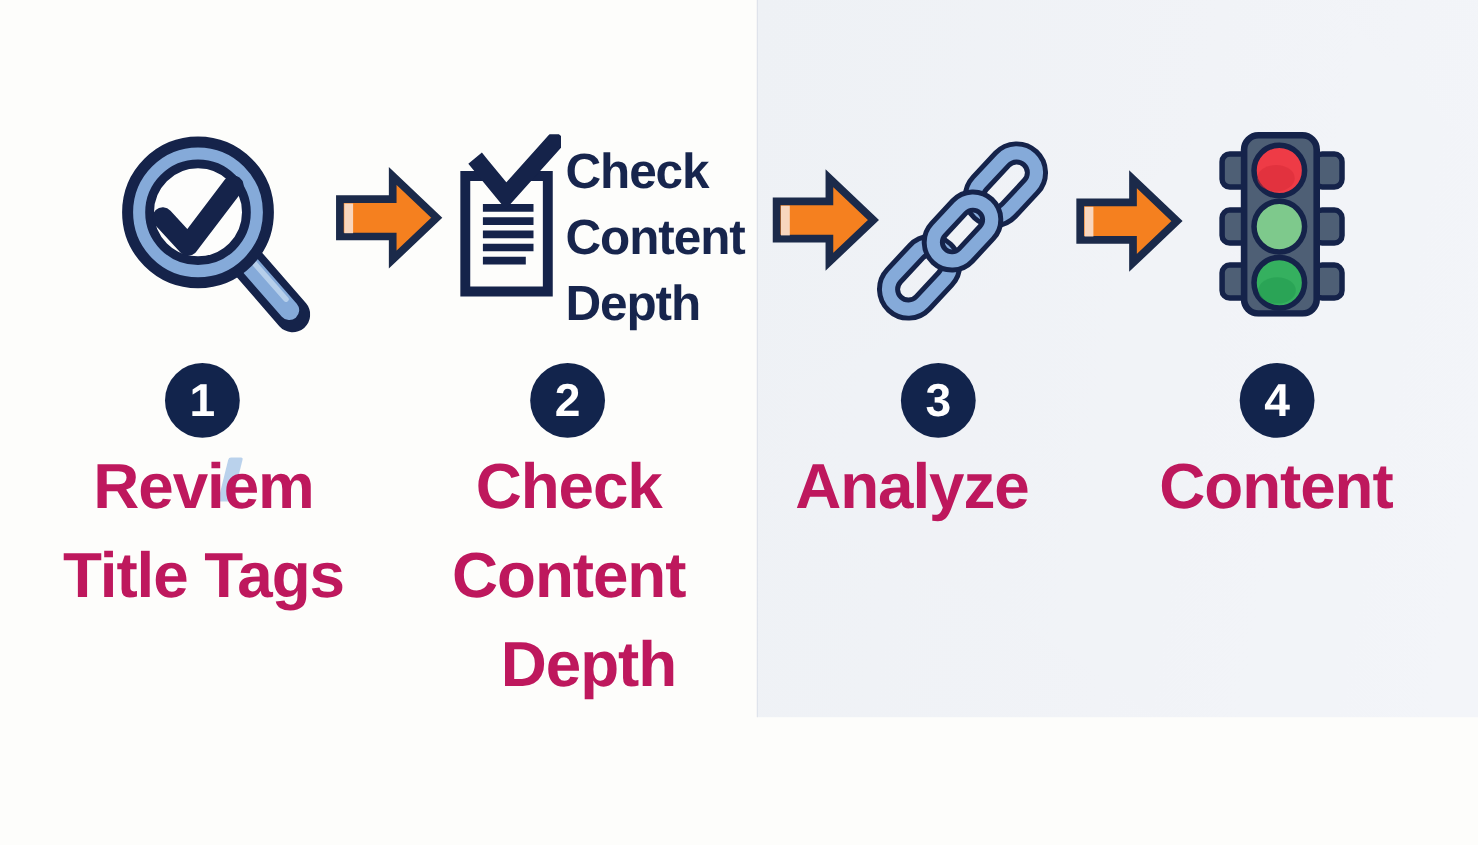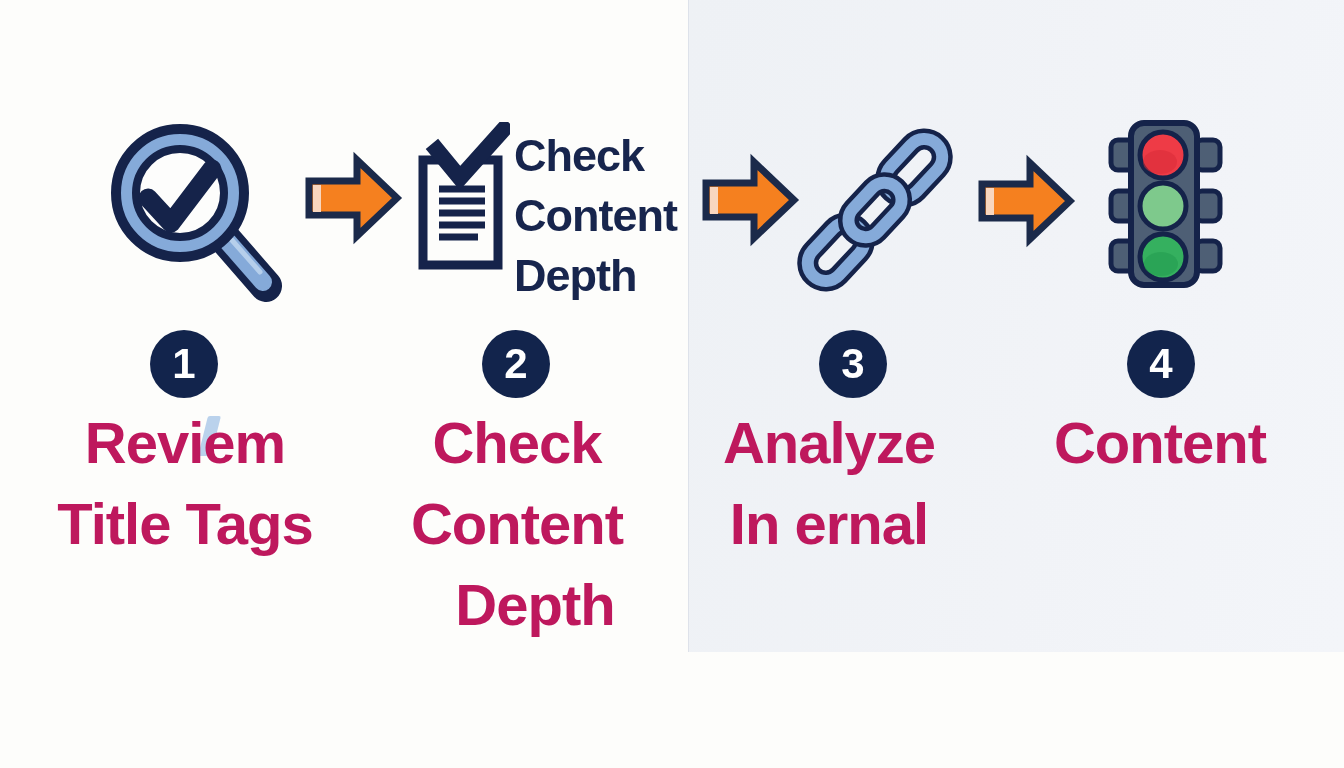--- a/index.html
+++ b/index.html
@@ -146,19 +146,18 @@
     <span class="line">Reviem</span>
     <span class="line">Title Tags</span>
   </div>
   <div class="label" style="left:352px;width:330px;">
     <span class="line">Check</span>
     <span class="line">Content</span>
     <span class="line shift-right">Depth</span>
   </div>
   <div class="label" style="left:664px;width:330px;">
     <span class="line">Analyze</span>
-    <span class="line">In ernal</span>
   </div>
   <div class="label" style="left:995px;width:330px;">
     <span class="line">Content</span>
   </div>
 
 </div>
 
 </body></html>

